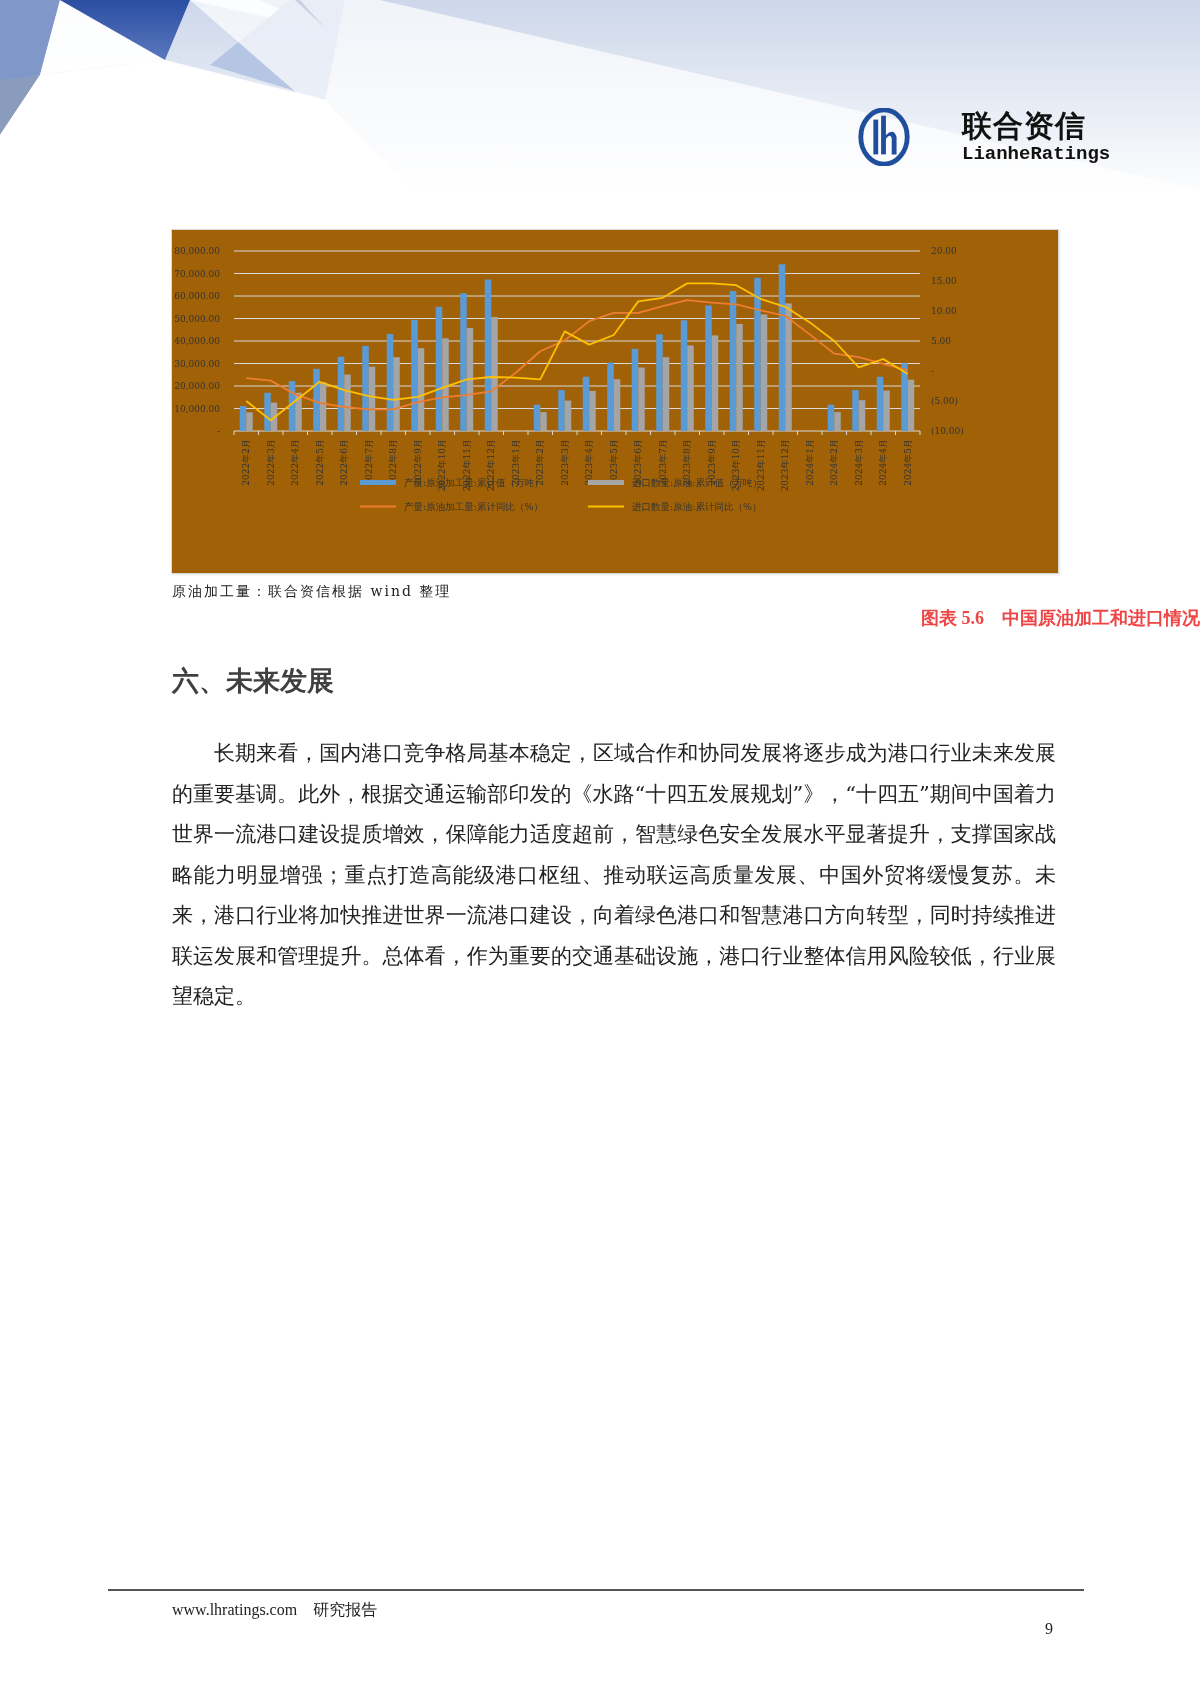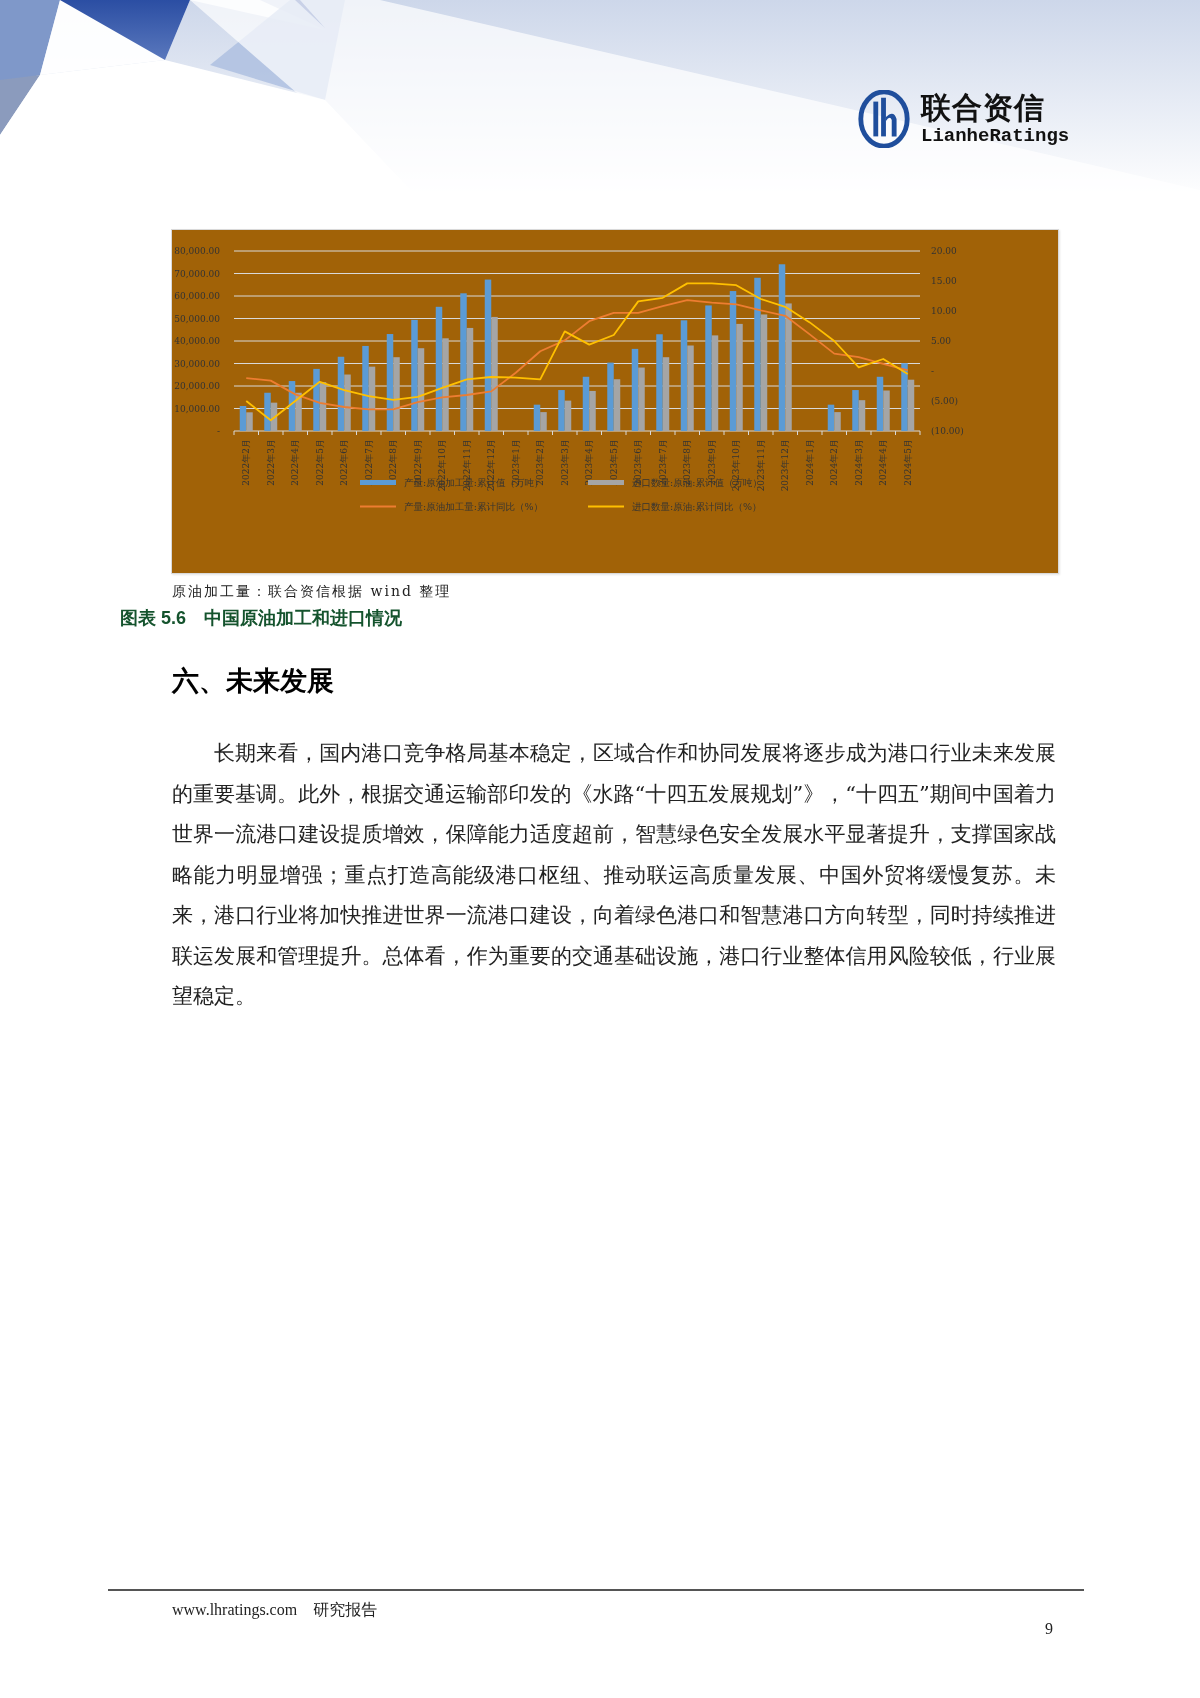--- a/index.html
+++ b/index.html
@@ -1,27 +1,27 @@
 <!DOCTYPE html>
 <html><head>
 <meta charset="utf-8">
 <style>
   html,body{margin:0;padding:0;}
   body{width:1200px;height:1698px;position:relative;background:#ffffff;overflow:hidden;font-family:"DejaVu Serif","Liberation Serif",serif;color:#222;}
   .header-bg{position:absolute;left:0;top:0;width:1200px;height:200px;overflow:hidden;}
-  .logo{position:absolute;left:855px;top:90px;display:flex;align-items:center;}
+  .logo{position:absolute;left:855px;top:108px;display:flex;align-items:center;gap:41px;}
   .logo-mark{width:58px;height:58px;}
   .logo-text{margin-left:8px;line-height:1;}
   .logo-cn{font-family:"DejaVu Sans","Liberation Sans",sans-serif;font-weight:bold;font-size:30px;letter-spacing:1px;color:#111;}
   .logo-en{font-family:Liberation Mono, monospace;font-weight:bold;font-size:19px;color:#111;margin-top:4px;}
   .chart-box{position:absolute;left:171px;top:229px;width:886px;height:343px;border:1px solid #d9d9d9;box-shadow:1px 1px 2px #e6e6e6;background:#a16207;}
   .chart-svg{position:absolute;left:0;top:0;}
   .source{position:absolute;left:172px;top:583px;font-size:14px;color:#222;letter-spacing:2px;font-family:"DejaVu Serif",serif;}
-  .caption{position:absolute;left:0;width:1200px;top:606px;text-align:left;font-family:Liberation Sans, sans-serif;font-weight:bold;font-size:18px;color:#14532d;padding-left:120px;box-sizing:border-box;}
-  .section-title{position:absolute;left:172px;top:663px;font-family:"DejaVu Sans","Liberation Sans",sans-serif;font-weight:bold;font-size:27px;color:#000000;}
+  .caption{position:absolute;left:0;width:1200px;top:606px;text-align:right;font-family:Liberation Serif, serif;font-weight:bold;font-size:18px;color:#ef4444;padding-left:120px;box-sizing:border-box;}
+  .section-title{position:absolute;left:172px;top:663px;font-family:"DejaVu Sans","Liberation Sans",sans-serif;font-weight:bold;font-size:27px;color:#404040;}
   .body-text{position:absolute;left:172px;top:733px;width:884px;font-family:"DejaVu Serif","Liberation Serif",serif;font-size:21px;line-height:40.5px;color:#222;text-align:justify;}
   .body-text p{margin:0;text-indent:2em;}
   .footer-line{position:absolute;left:108px;top:1589px;width:976px;height:2px;background:#555;}
   .footer-left{position:absolute;left:172px;top:1600px;font-size:16px;color:#222;font-family:"Liberation Serif","DejaVu Serif",serif;}
   .footer-left span{margin-right:16px;}
   .footer-page{position:absolute;left:1045px;top:1620px;font-size:16px;color:#222;font-family:"Liberation Serif","DejaVu Serif",serif;}
 </style>
 </head>
 <body>
 

